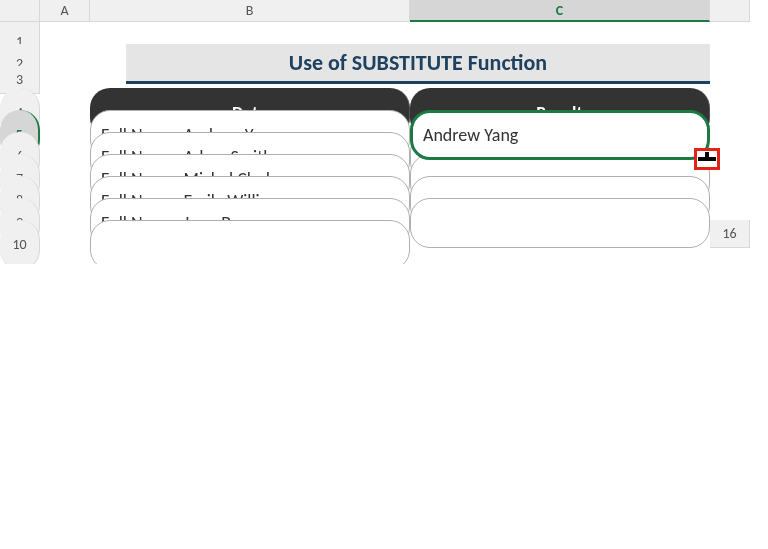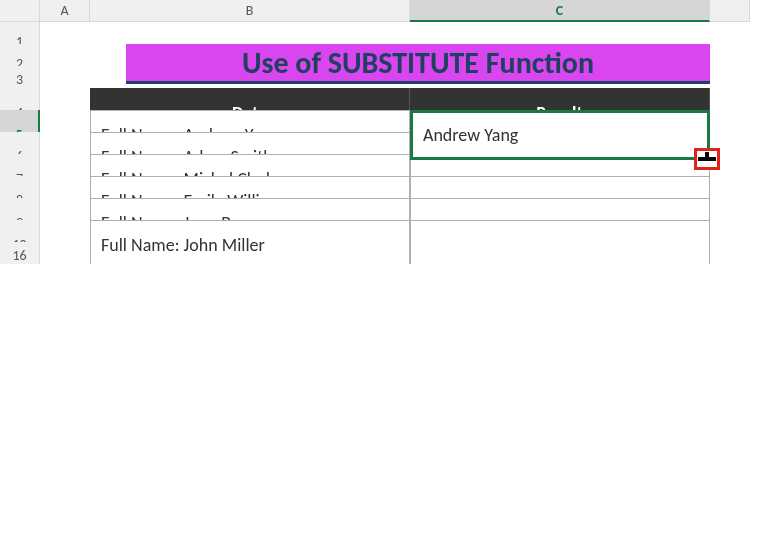--- a/index.html
+++ b/index.html
@@ -36,29 +36,29 @@
     border-right: 2px solid #1b7a44;
     font-weight: bold;
     color: #1b7a44;
   }
   .corner {
     background: #f0f0f0;
     border-right: 1px solid #d8d8d8;
     border-bottom: 1px solid #d8d8d8;
   }
   .cell { position: relative; }
-  .r-tall { height: 50px; }
+  .r-tall { height: 50px; border-radius: 20px; }
   .r-title { height: 40px; }
   .r-gap { height: 28px; }
 
   .title-cell {
     grid-column: 3 / 5;
-    background: #d946ef;
+    background: #e5e5e5;
     color: #1e4160;
-    font-size: 30px;
+    font-size: 22px;
     font-weight: bold;
     display: flex;
     justify-content: center;
     align-items: center;
     border-bottom: 3px solid #1e4160;
     margin-left: 36px;
   }
 
   .thead {
     background: #333333;
@@ -178,21 +178,20 @@
   <div class="cell r-tall"></div>
 
   <div class="rowhdr r-tall">9</div>
   <div class="cell r-tall"></div>
   <div class="tcell r-tall">Full Name: June Brown</div>
   <div class="tcell r-tall"></div>
   <div class="cell r-tall"></div>
 
   <div class="rowhdr r-tall">10</div>
   <div class="cell r-tall"></div>
-  <div class="tcell r-tall">Full Name: John Miller</div>
   <div class="tcell r-tall"></div>
   <div class="cell r-tall"></div>
 
   <div class="rowhdr r-gap">16</div>
   <div class="cell r-gap"></div>
   <div class="cell r-gap"></div>
   <div class="cell r-gap"></div>
   <div class="cell r-gap"></div>
 </div>
 

